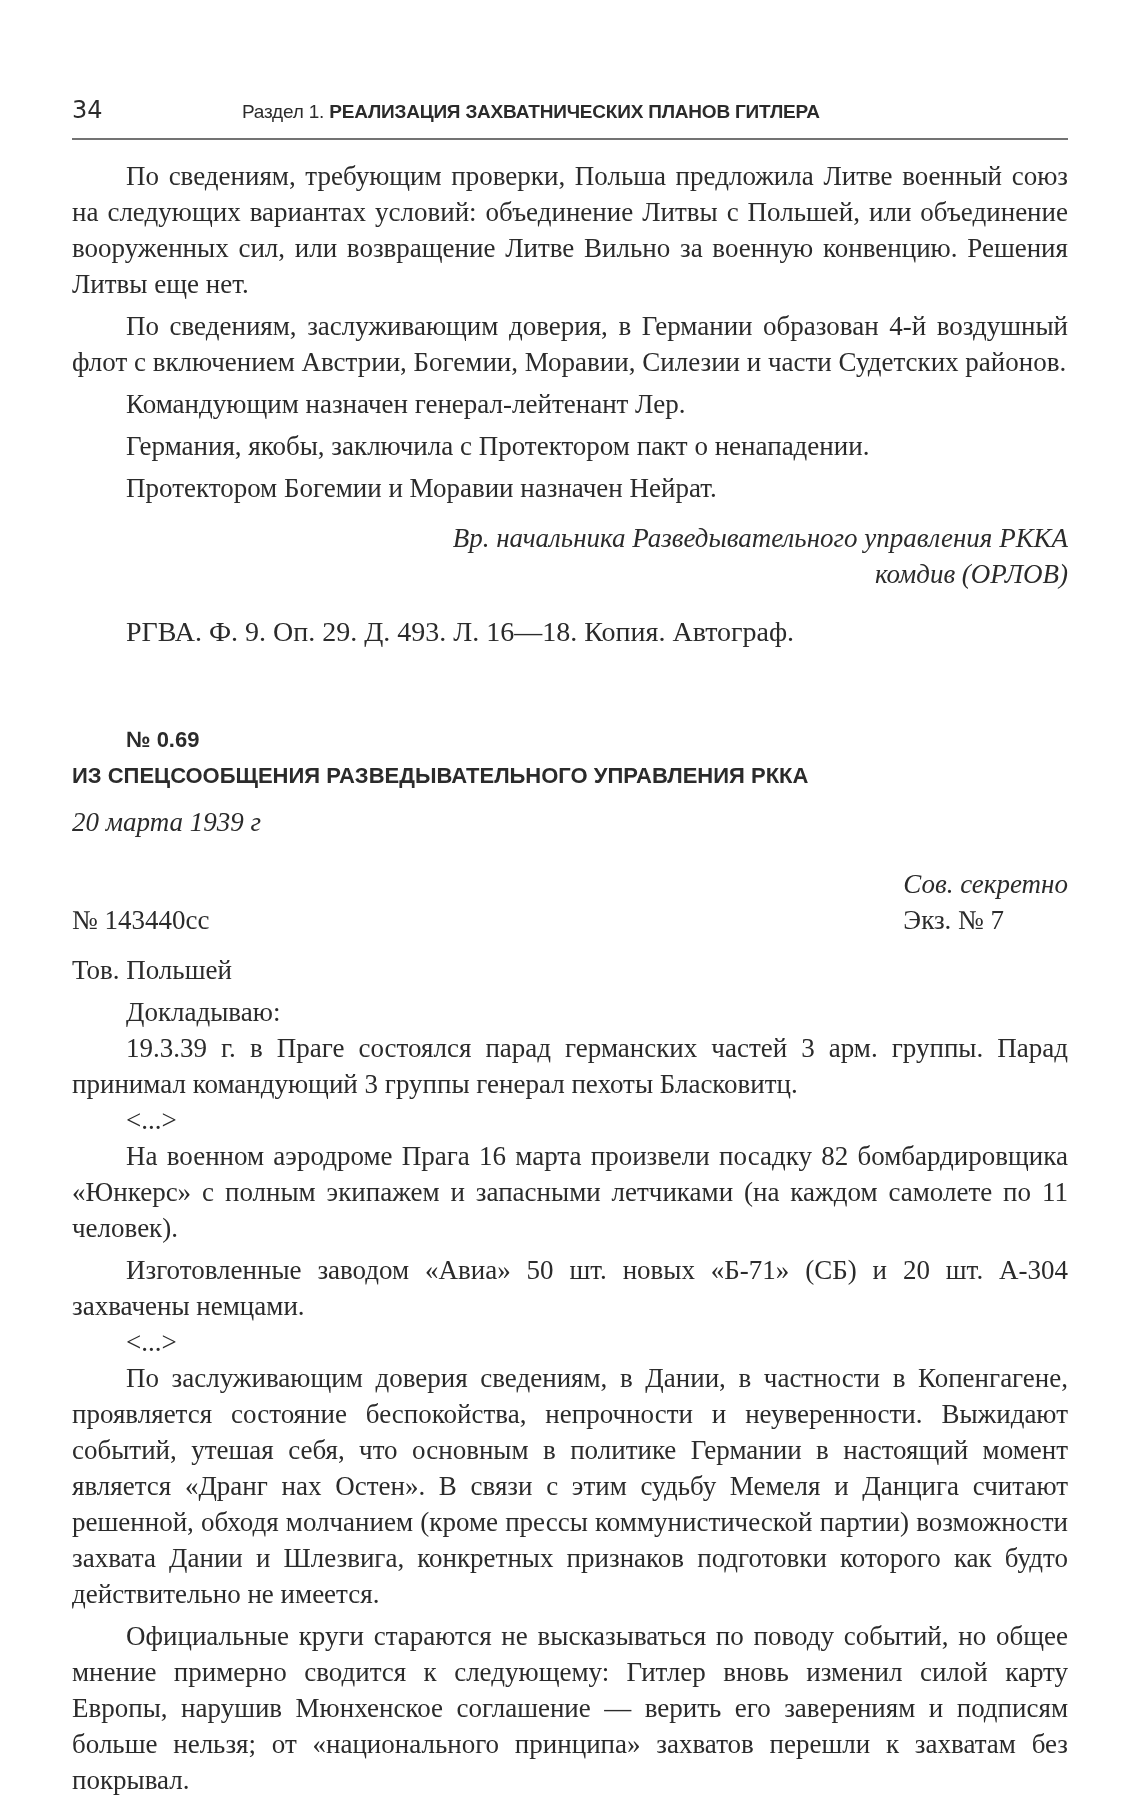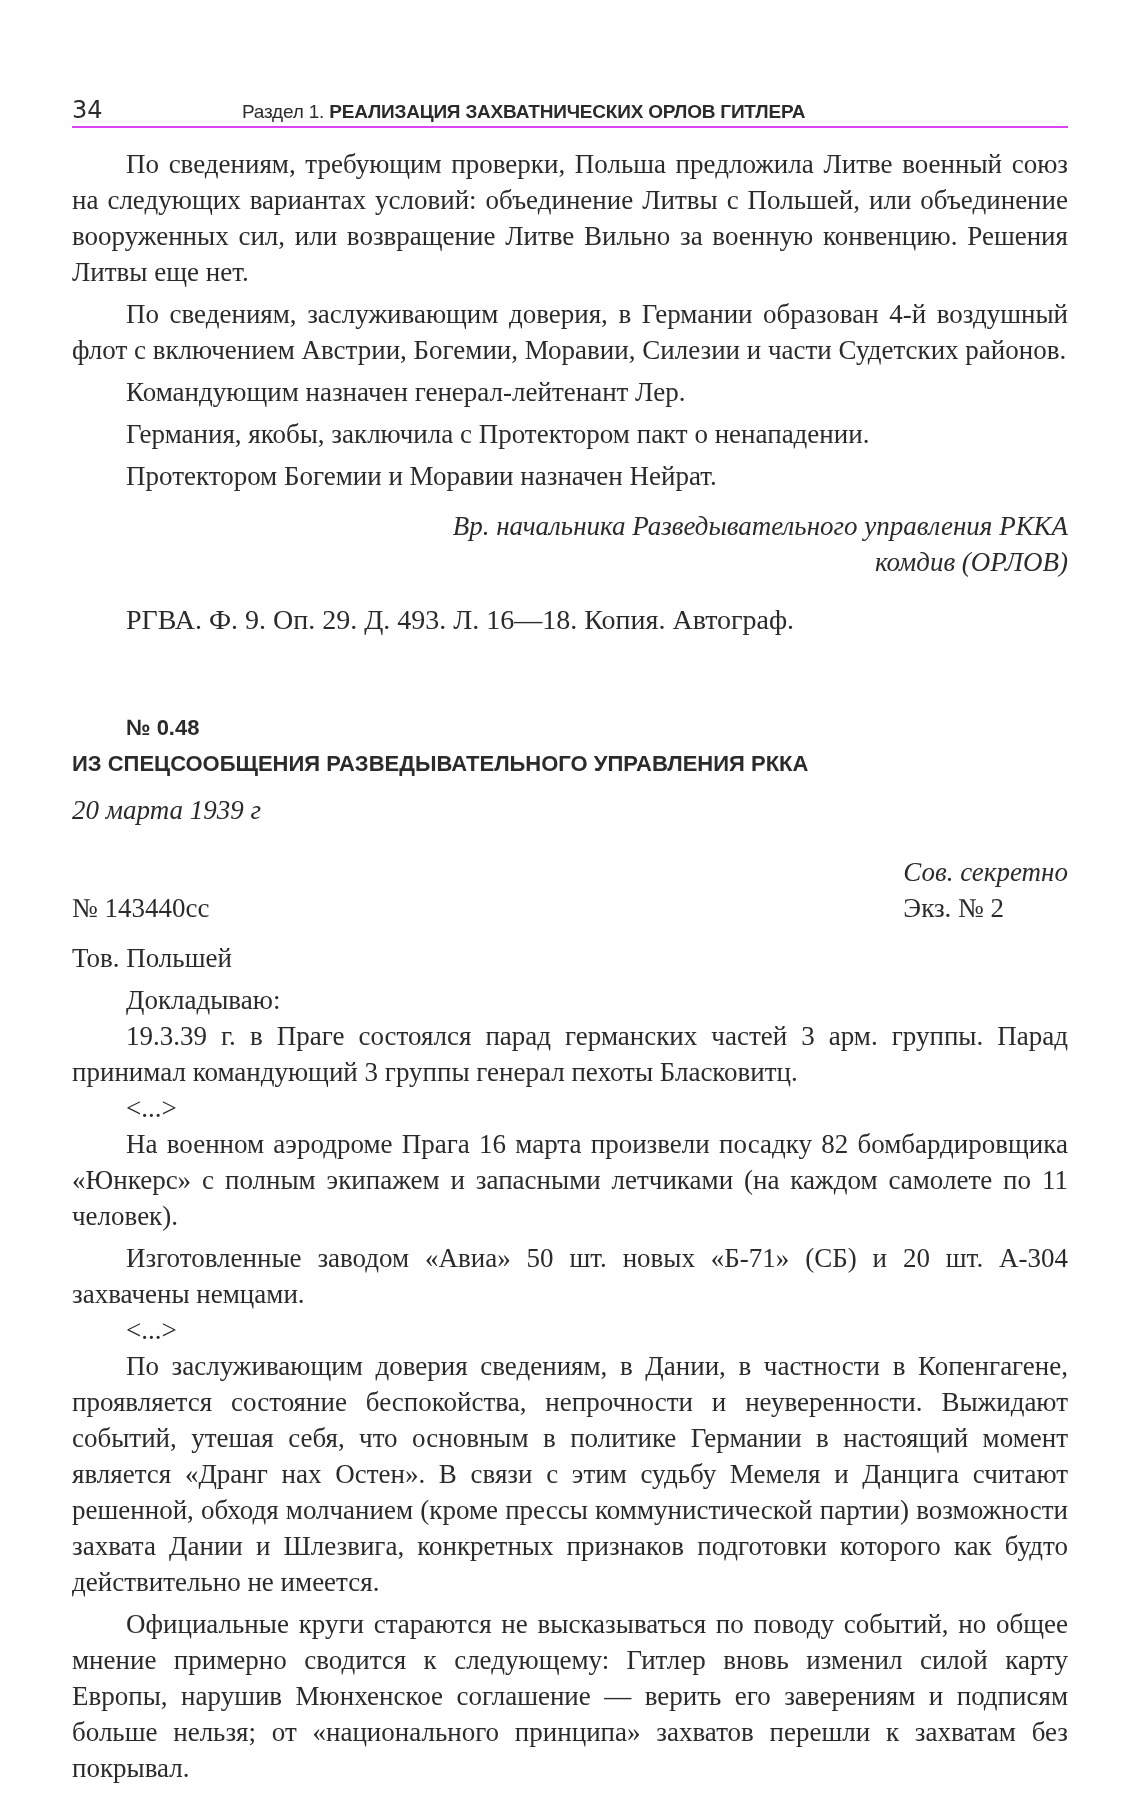--- a/index.html
+++ b/index.html
@@ -1,18 +1,18 @@
 <!DOCTYPE html>
 <html><head>
 <meta charset="utf-8">
 <style>
   html, body { margin: 0; padding: 0; background: #ffffff; }
   body { width: 1146px; height: 1807px; position: relative; overflow: hidden; color: #2a2a2a; }
   .page { position: absolute; left: 72px; top: 96px; width: 996px; }
-  .running-head { display: flex; align-items: baseline; border-bottom: 2px solid #d946ef; padding-bottom: 0; height: 30px; }
+  .running-head { display: flex; align-items: baseline; border-bottom: 2px solid #737373; padding-bottom: 12px; height: 30px; }
   .page-num { font-family: "DejaVu Sans", sans-serif; font-size: 24px; width: 170px; color: #2b2b2b; }
   .section-title { font-family: "Liberation Sans", sans-serif; font-size: 19px; font-weight: bold; color: #2b2b2b; letter-spacing: -0.2px; }
   .section-title .small { font-weight: normal; }
   .body { font-family: "Liberation Serif", serif; font-size: 27px; line-height: 36px; color: #2b2b2b; text-align: justify; }
   p { margin: 0; }
   .ind { text-indent: 54px; }
   .gap { margin-top: 6px; }
   .sig { text-align: right; font-style: italic; margin-top: 14px; }
   .archive { font-size: 28px; text-indent: 54px; margin-top: 22px; }
   .doc-header { margin-top: 72px; font-family: "Liberation Sans", sans-serif; font-weight: bold; font-size: 22px; line-height: 36px; color: #2b2b2b; }
@@ -26,49 +26,49 @@
   .report { margin-top: 6px; }
 </style>
 </head>
 <body>
 
 <div class="page">
   <div class="running-head">
     <span class="page-num">34</span>
     <span class="section-title">
       <span class="small">Раздел 1.</span>
-      <span>РЕАЛИЗАЦИЯ ЗАХВАТНИЧЕСКИХ ОРЛОВ ГИТЛЕРА</span>
+      <span>РЕАЛИЗАЦИЯ ЗАХВАТНИЧЕСКИХ ПЛАНОВ ГИТЛЕРА</span>
     </span>
   </div>
 
   <div class="body" style="margin-top:18px;">
     <p class="ind">По сведениям, требующим проверки, Польша предложила Литве военный союз на следующих вариантах условий: объединение Литвы с Польшей, или объединение вооруженных сил, или возвращение Литве Вильно за военную конвенцию. Решения Литвы еще нет.</p>
     <p class="ind gap">По сведениям, заслуживающим доверия, в Германии образован 4-й воздушный флот с включением Австрии, Богемии, Моравии, Силезии и части Судетских районов.</p>
     <p class="ind gap">Командующим назначен генерал-лейтенант Лер.</p>
     <p class="ind gap">Германия, якобы, заключила с Протектором пакт о ненападении.</p>
     <p class="ind gap">Протектором Богемии и Моравии назначен Нейрат.</p>
     <div class="sig">
       <div>Вр. начальника Разведывательного управления РККА</div>
       <div>комдив (ОРЛОВ)</div>
     </div>
     <p class="archive">РГВА. Ф. 9. Оп. 29. Д. 493. Л. 16—18. Копия. Автограф.</p>
   </div>
 
   <div class="doc-header">
-    <div class="doc-num">№ 0.48</div>
+    <div class="doc-num">№ 0.69</div>
     <div>ИЗ СПЕЦСООБЩЕНИЯ РАЗВЕДЫВАТЕЛЬНОГО УПРАВЛЕНИЯ РККА</div>
   </div>
 
   <div class="body">
     <div class="date">20 марта 1939 г</div>
     <div class="refrow">
       <div class="left">№ 143440сс</div>
       <div class="right">
         <div class="it">Сов. секретно</div>
-        <div>Экз. № 2</div>
+        <div>Экз. № 7</div>
       </div>
     </div>
     <div class="addressee">Тов. Польшей</div>
     <p class="ind report">Докладываю:</p>
     <p class="ind">19.3.39 г. в Праге состоялся парад германских частей 3 арм. группы. Парад принимал командующий 3 группы генерал пехоты Бласковитц.</p>
     <p class="ind">&lt;...&gt;</p>
     <p class="ind">На военном аэродроме Прага 16 марта произвели посадку 82 бомбардировщика «Юнкерс» с полным экипажем и запасными летчиками (на каждом самолете по 11 человек).</p>
     <p class="ind gap">Изготовленные заводом «Авиа» 50 шт. новых «Б-71» (СБ) и 20 шт. А-304 захвачены немцами.</p>
     <p class="ind">&lt;...&gt;</p>
     <p class="ind">По заслуживающим доверия сведениям, в Дании, в частности в Копенгагене, проявляется состояние беспокойства, непрочности и неуверенности. Выжидают событий, утешая себя, что основным в политике Германии в настоящий момент является «Дранг нах Остен». В связи с этим судьбу Мемеля и Данцига считают решенной, обходя молчанием (кроме прессы коммунистической партии) возможности захвата Дании и Шлезвига, конкретных признаков подготовки которого как будто действительно не имеется.</p>

